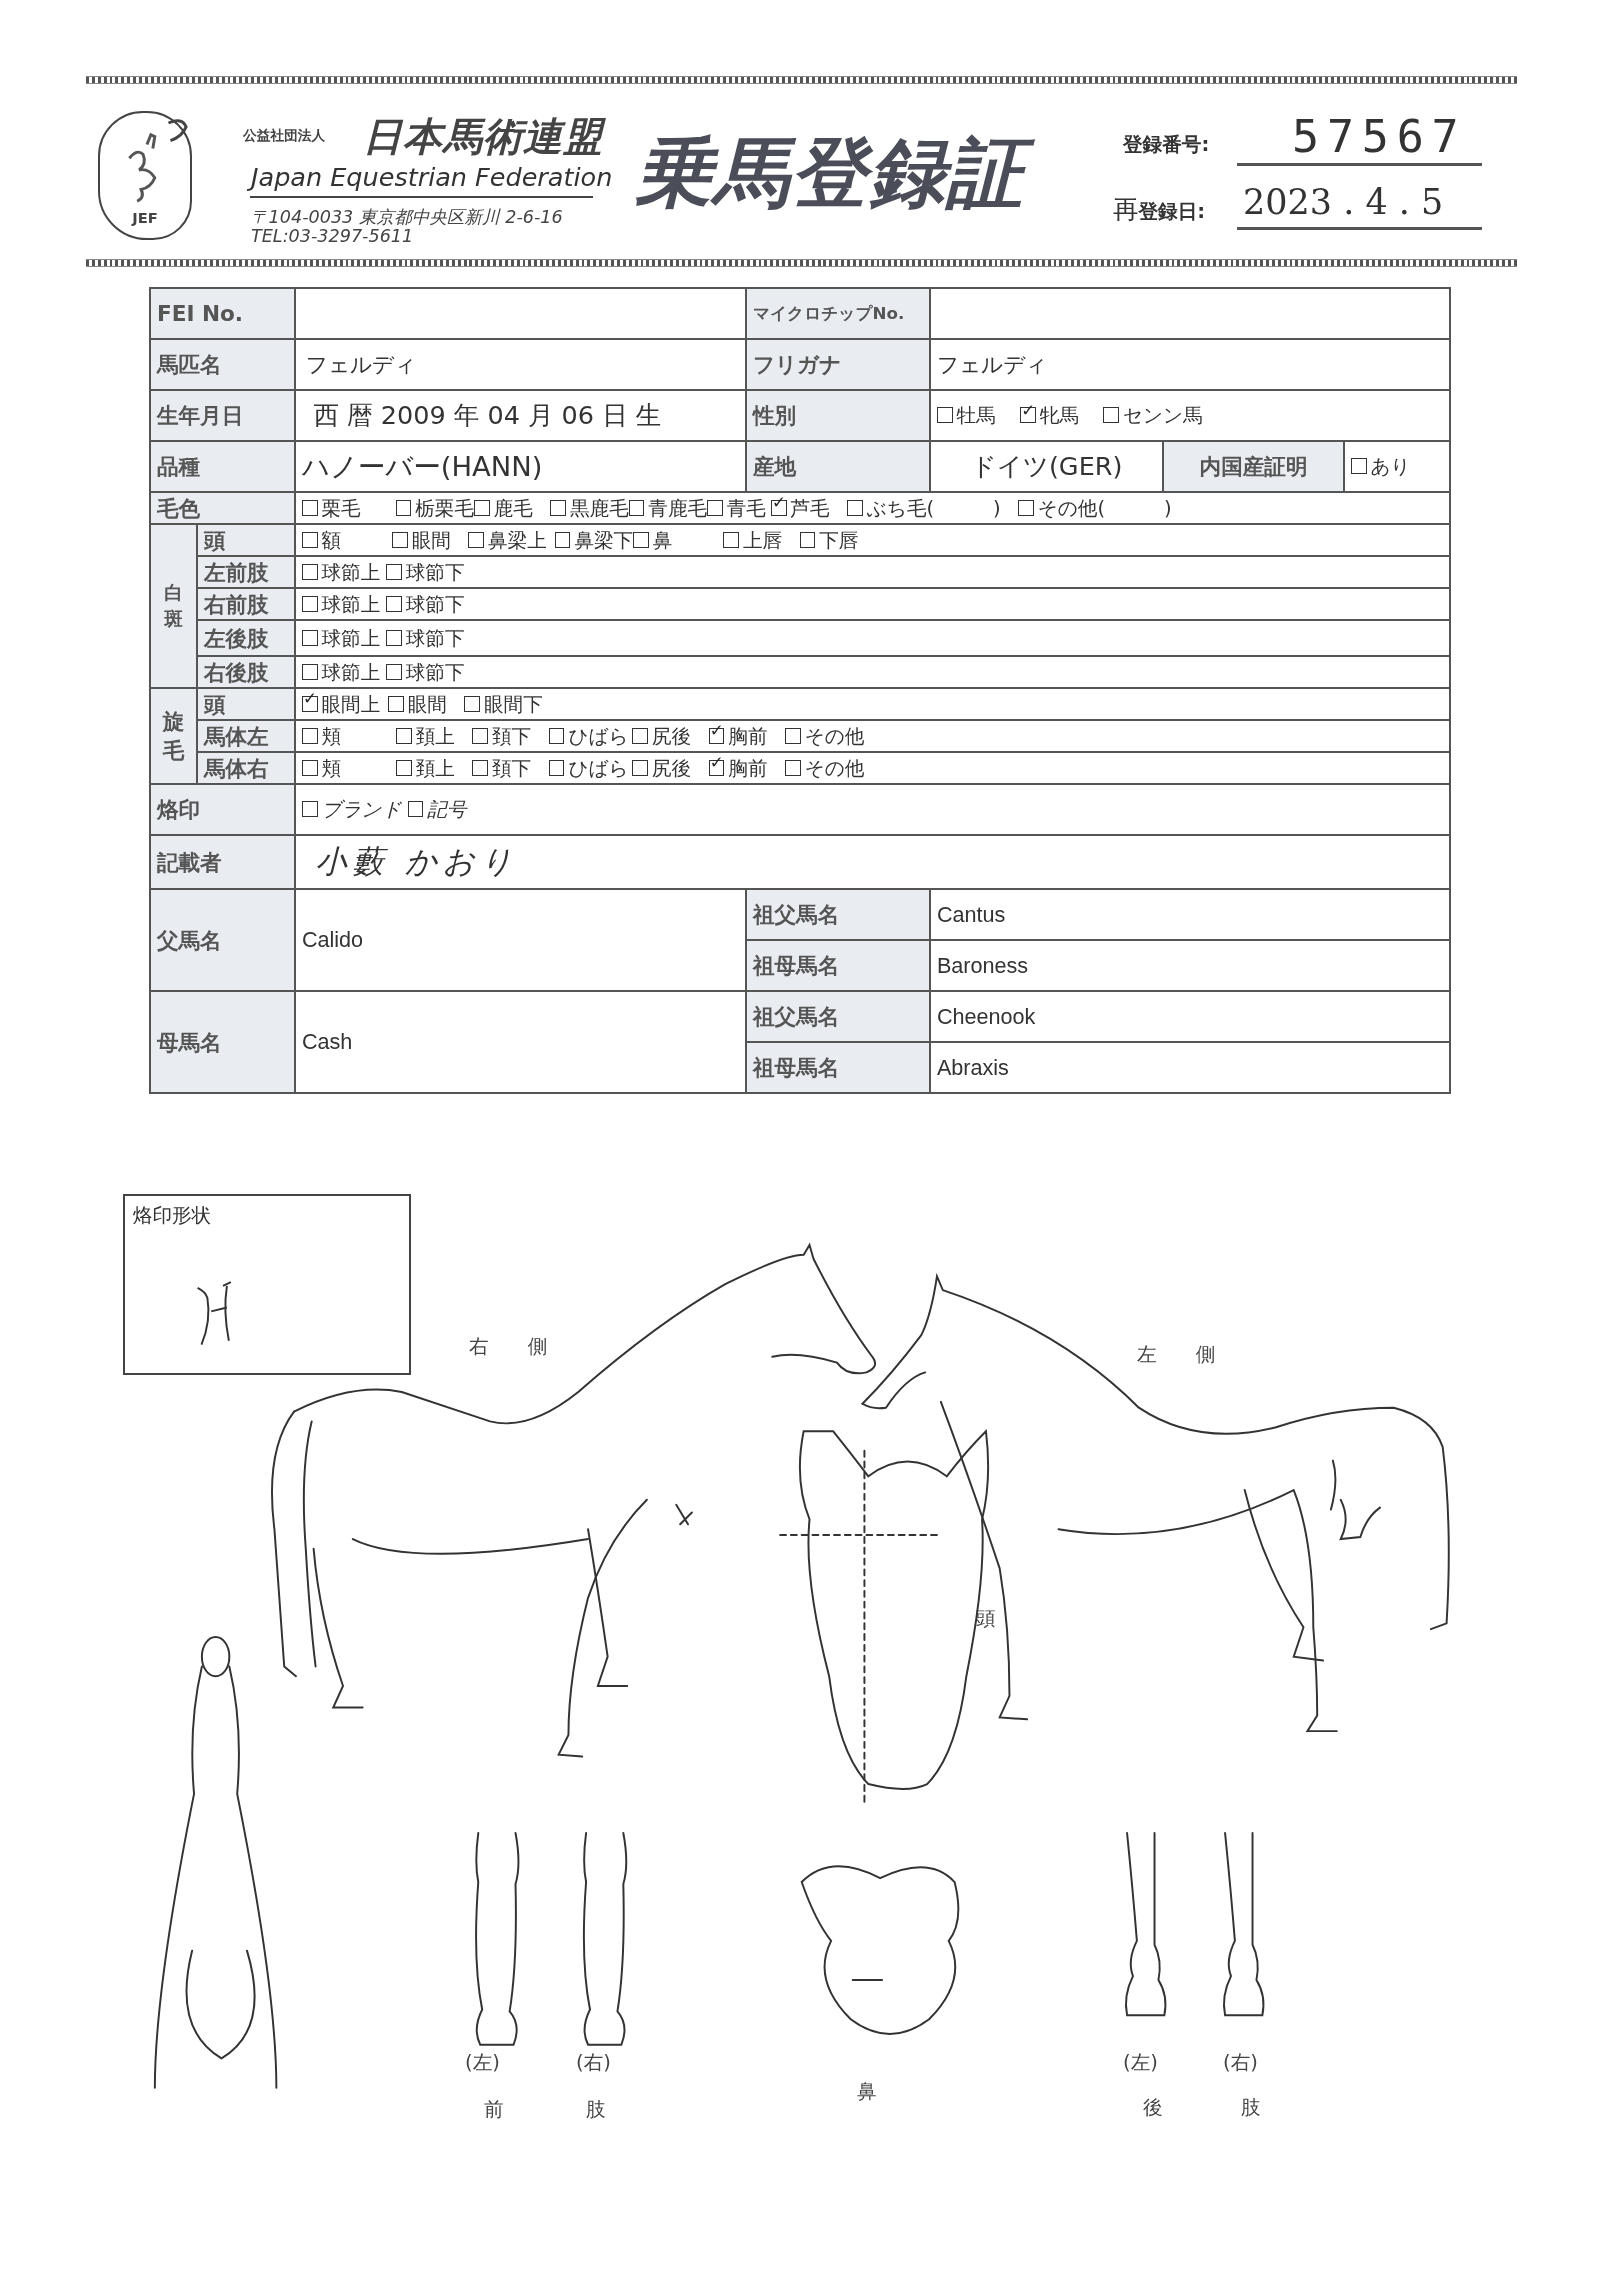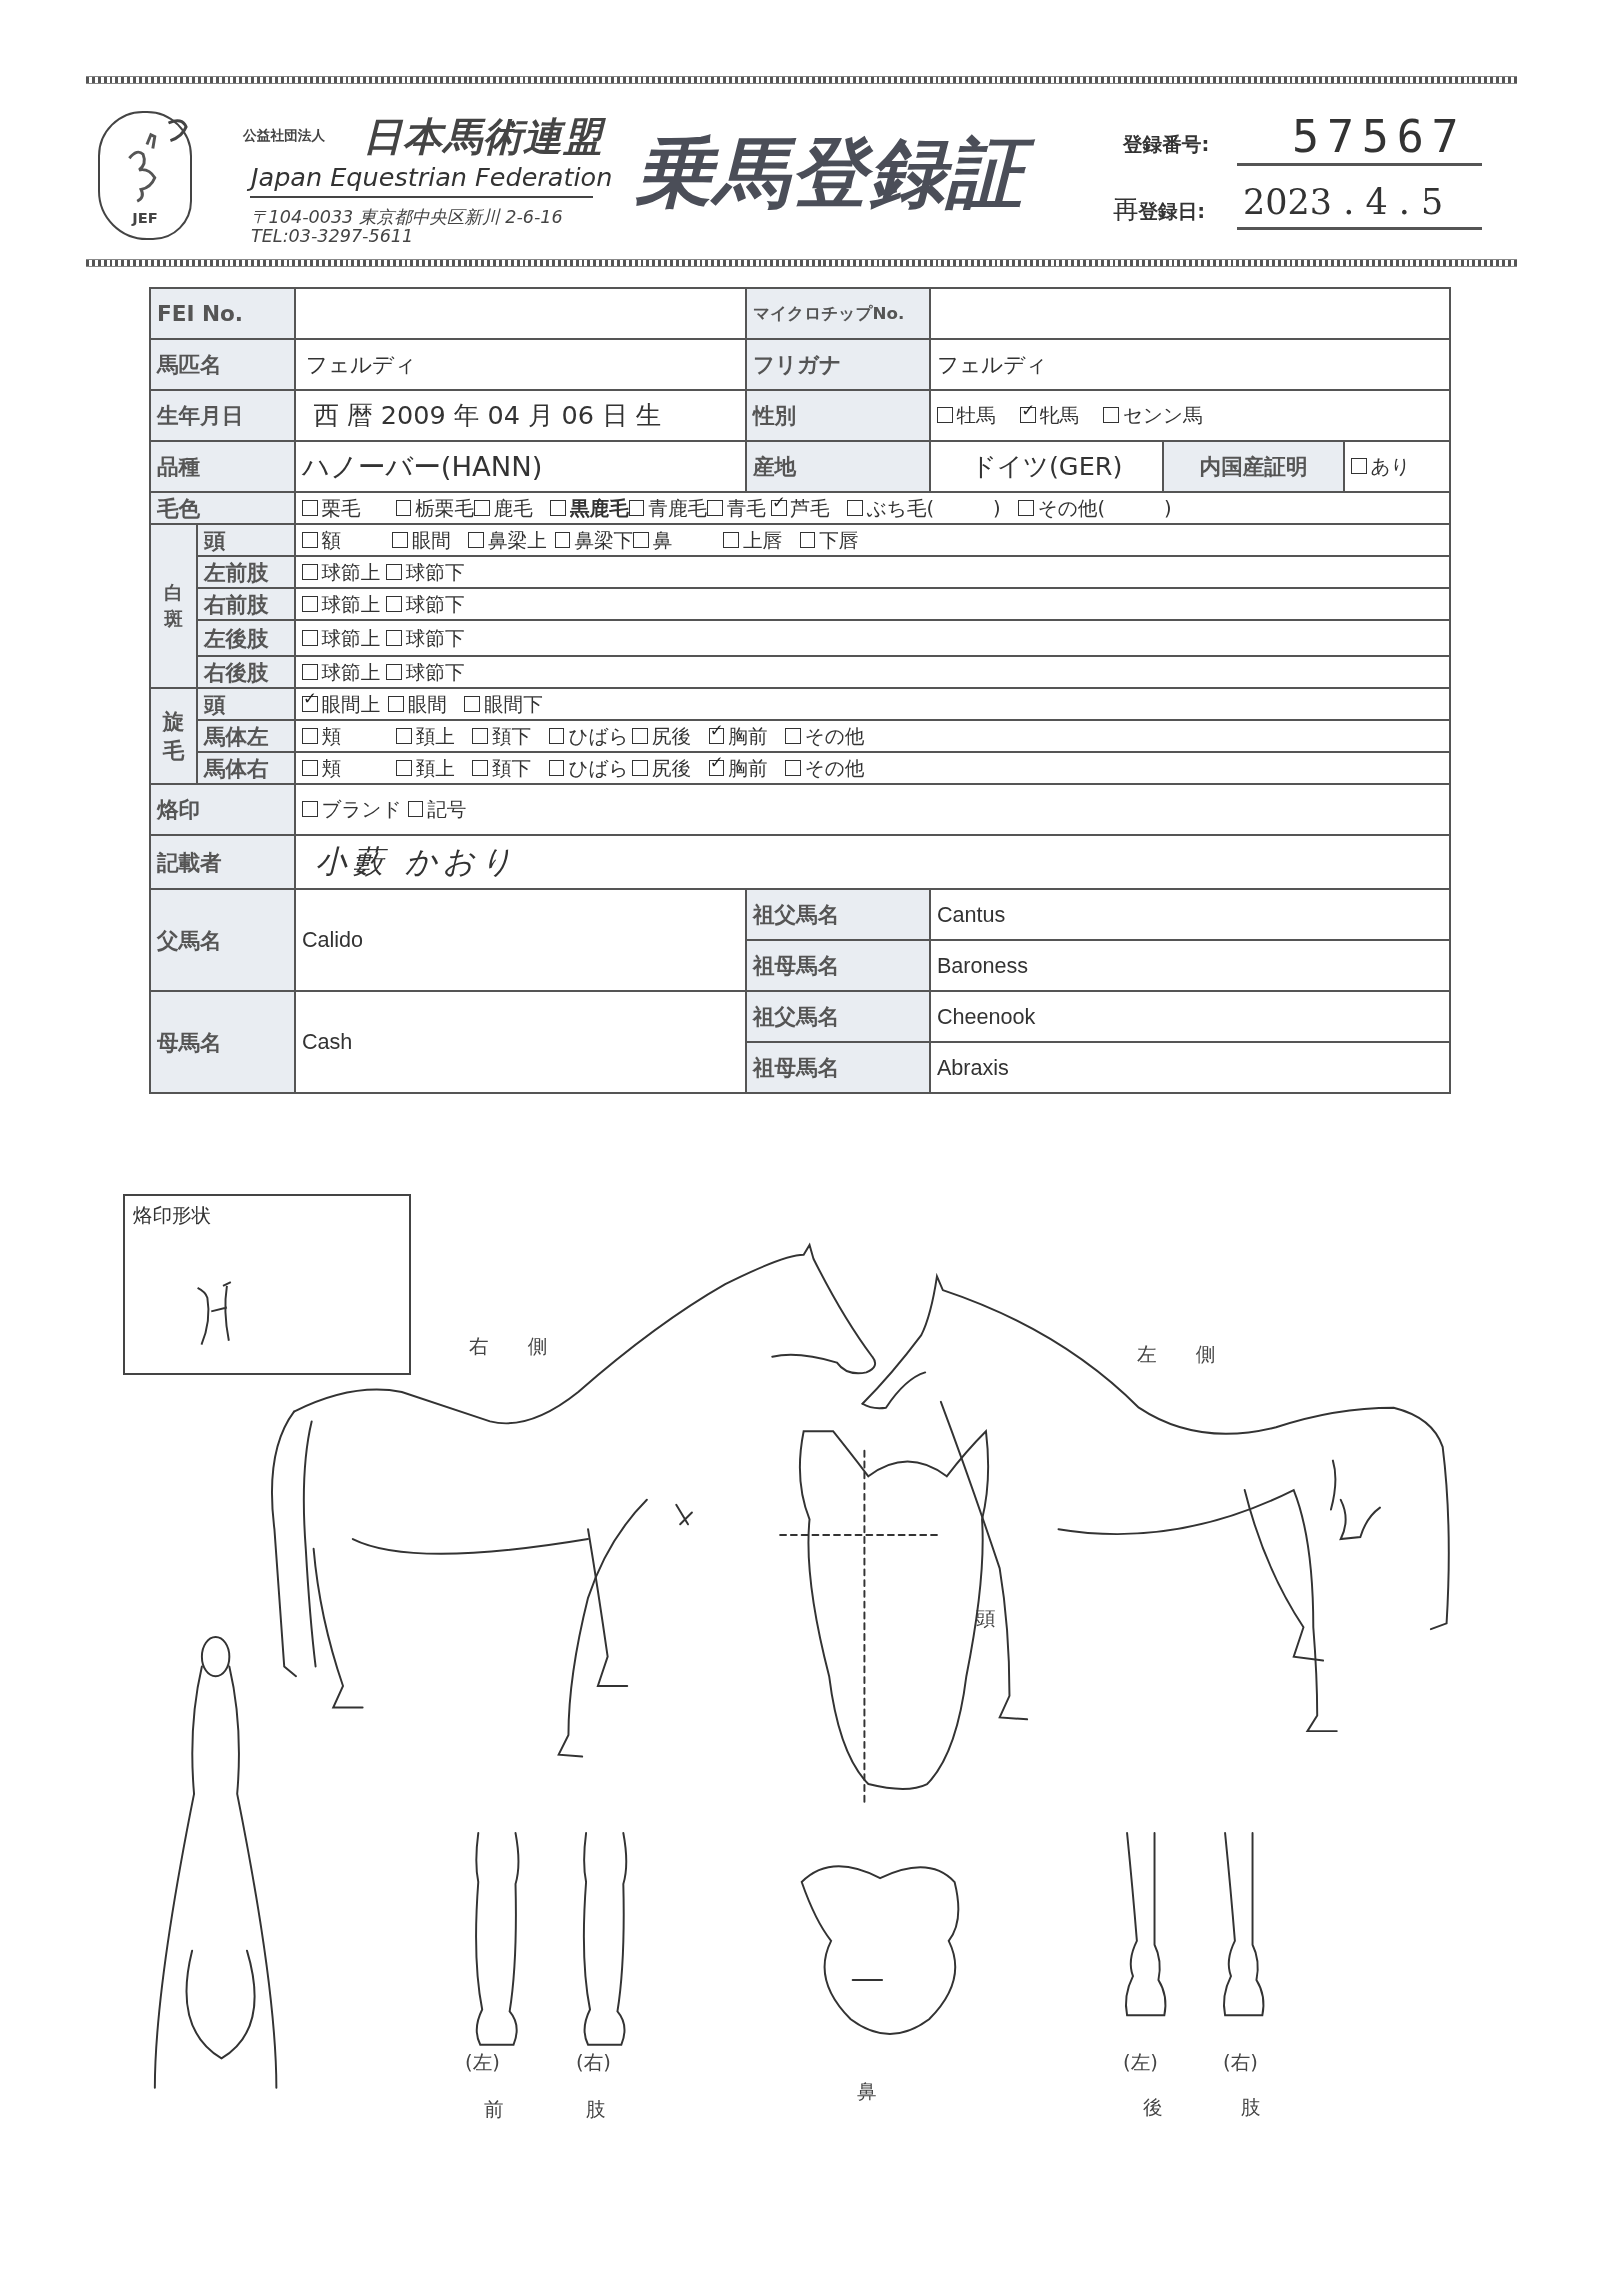--- a/index.html
+++ b/index.html
@@ -120,21 +120,21 @@
     <td class="lab" style="text-align:center;">内国産証明</td>
     <td class="val"><span class="box"></span><span style="font-size:19.6px;">あり</span></td>
   </tr>
 
   <tr style="height:32px">
     <td class="lab" colspan="2">毛色</td>
     <td class="val" colspan="5" style="font-size:0;">
       <span class="opt" style="margin-right:35px;"><span class="box"></span><span>栗毛</span></span>
       <span class="opt" style="margin-right:0;"><span class="box"></span><span>栃栗毛</span></span>
       <span class="opt" style="margin-right:17.6px;"><span class="box"></span><span>鹿毛</span></span>
-      <span class="opt" style="margin-right:0;font-weight:bold;"><span class="box"></span><span>黒鹿毛</span></span>
+      <span class="opt" style="margin-right:0;"><span class="box"></span><span>黒鹿毛</span></span>
       <span class="opt" style="margin-right:0;"><span class="box"></span><span>青鹿毛</span></span>
       <span class="opt" style="margin-right:5px;"><span class="box"></span><span>青毛</span></span>
       <span class="opt"><span class="box checked"></span><span>芦毛</span></span>
       <span class="opt"><span class="box"></span><span>ぶち毛(　　　)</span></span>
       <span class="opt" style="margin-right:0;"><span class="box"></span><span>その他(　　　)</span></span>
     </td>
   </tr>
 
   <tr style="height:32px">
     <td class="lab-sm" rowspan="5" style="white-space:normal;text-align:center;font-size:18.6px;">白斑</td>
@@ -207,21 +207,21 @@
       <span class="opt"><span class="box"></span><span>頚下</span></span>
       <span class="opt" style="margin-right:3.9px;"><span class="box"></span><span>ひばら</span></span>
       <span class="opt"><span class="box"></span><span>尻後</span></span>
       <span class="opt"><span class="box checked"></span><span>胸前</span></span>
       <span class="opt"><span class="box"></span><span>その他</span></span>
     </td>
   </tr>
 
   <tr style="height:51px">
     <td class="lab" colspan="2">烙印</td>
-    <td class="val" colspan="5" style="font-size:0;">
+    <td class="val" colspan="5" style="font-size:0;font-style:italic;">
       <span class="opt" style="margin-right:5.9px;"><span class="box"></span><span>ブランド</span></span>
       <span class="opt"><span class="box"></span><span>記号</span></span>
     </td>
   </tr>
 
   <tr style="height:54px">
     <td class="lab" colspan="2">記載者</td>
     <td class="val" colspan="5"><span class="hand" style="padding-left:13.7px;">小藪 かおり</span></td>
   </tr>
 

